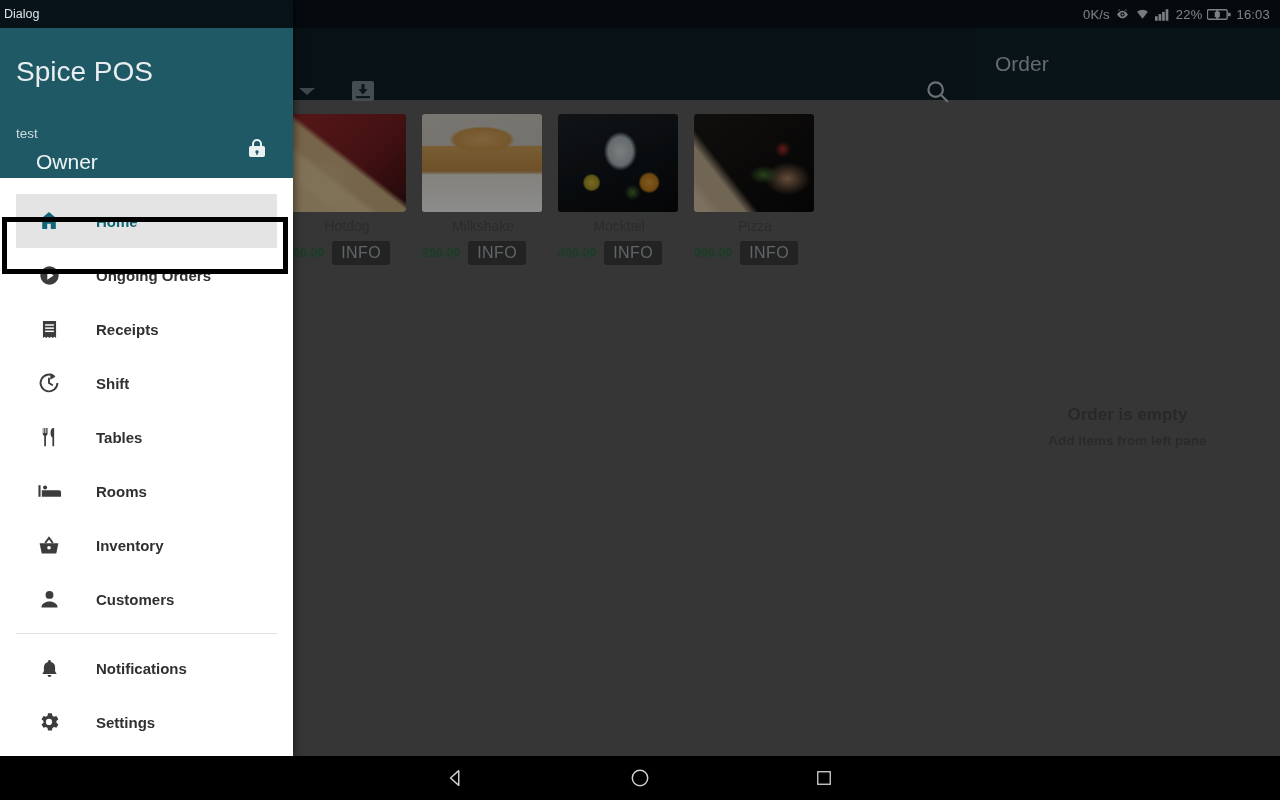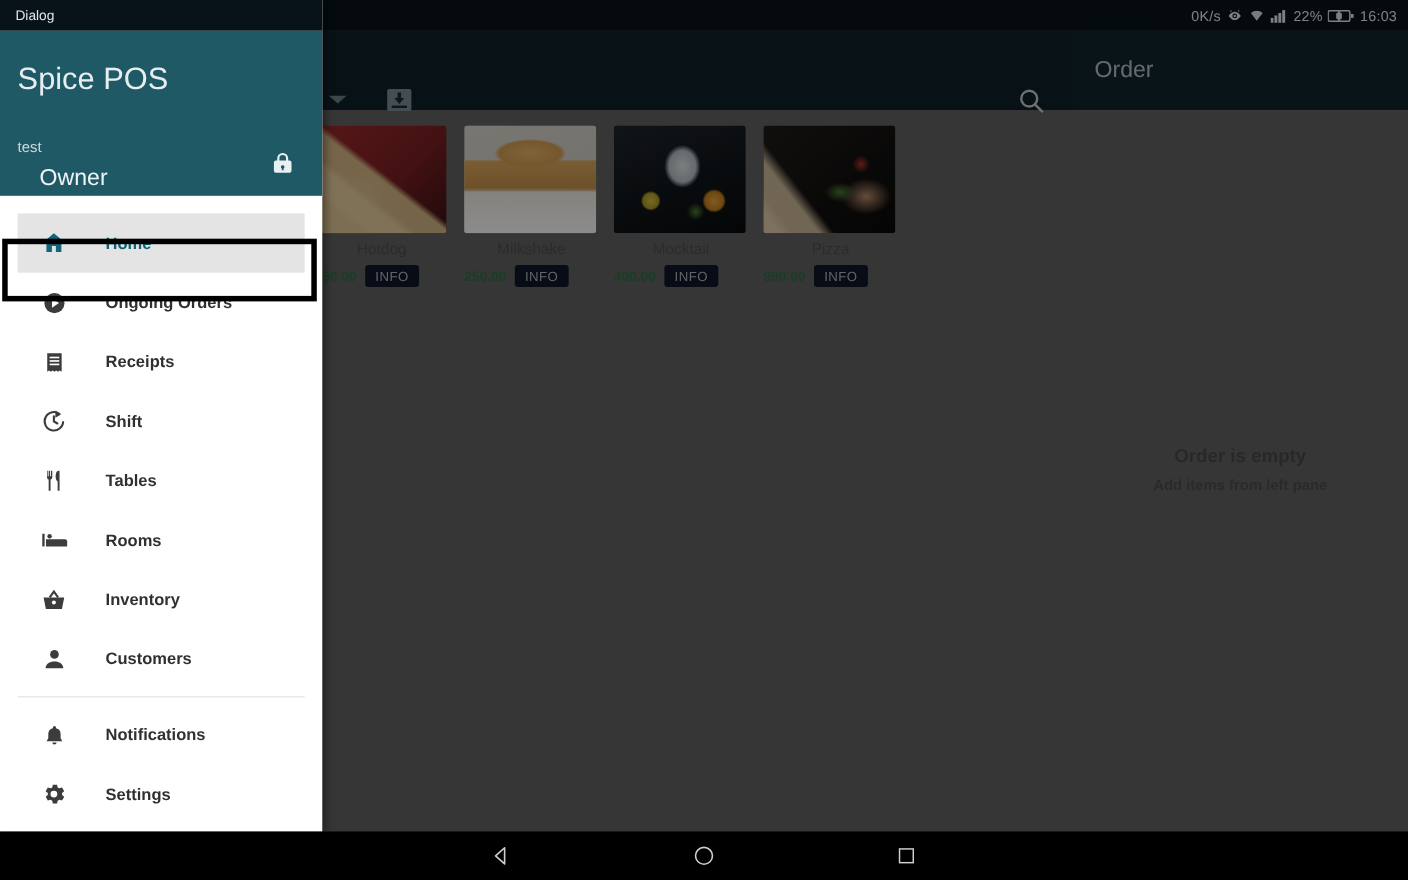--- a/index.html
+++ b/index.html
@@ -52,21 +52,21 @@
   .card-name {
     text-align: center; font-size: 14px; color: #4f4f4f;
     margin-top: 6px; white-space: nowrap; overflow: hidden;
   }
   .card-row {
     display: flex; align-items: center; justify-content: flex-start;
     gap: 8px; margin-top: 7px;
   }
   .card-price { font-size: 12.5px; font-weight: bold; color: #2f6f45; }
   .card-info {
-    background: #0f172a; color: #aeb9bd; font-size: 12px;
+    background: #404040; color: #aeb9bd; font-size: 16px;
     padding: 3px 9px 3px 9px; border-radius: 3px; letter-spacing: .4px;
   }
 
   
   .ph { position: absolute; inset: 0; }
   .ph-friedrice {
     background:
       radial-gradient(ellipse 60px 34px at 34% 44%, #c9ab72 0%, #8b6f3f 45%, rgba(40,30,18,0) 72%),
       radial-gradient(ellipse 46px 40px at 60% 76%, #141110 0%, #232020 60%, rgba(20,18,16,0) 80%),
       linear-gradient(160deg, #9aa08d 0%, #6d6f5e 28%, #2d2a22 60%, #141312 100%);
@@ -126,21 +126,21 @@
   #scrim { position: absolute; inset: 0 0 44px 0; background: rgba(0,0,0,0.45); }
 
   
   #drawer {
     position: absolute; left: 0; top: 0; width: 293px; bottom: 44px;
     background: #ffffff; overflow: hidden;
     box-shadow: 2px 0 8px rgba(0,0,0,.45);
   }
   .drawer-status {
     height: 28px; background: #081319; color: #dfe4e6;
-    display: flex; align-items: center; padding-left: 14px; font-size: 12.5px;
+    display: flex; align-items: center; padding-left: 4px; font-size: 12.5px;
   }
   .drawer-head { height: 150px; background: #205966; position: relative; padding: 0 11px; }
   .brand { position: absolute; left: 16px; top: 28px; font-size: 28px; color: #e8eef0; font-weight: 300; }
   .user-name { position: absolute; left: 16px; top: 98px; font-size: 13.5px; color: #cfdade; }
   .user-role { position: absolute; left: 16px; top: 122px; font-size: 21px; color: #eef4f5; margin-left: 20px; }
   .lock-ico { position: absolute; right: 24px; top: 108px; width: 24px; height: 24px; }
 
   .menu { padding: 16px; }
   .menu-item {
     height: 54px; display: flex; align-items: center; padding-left: 18px;

